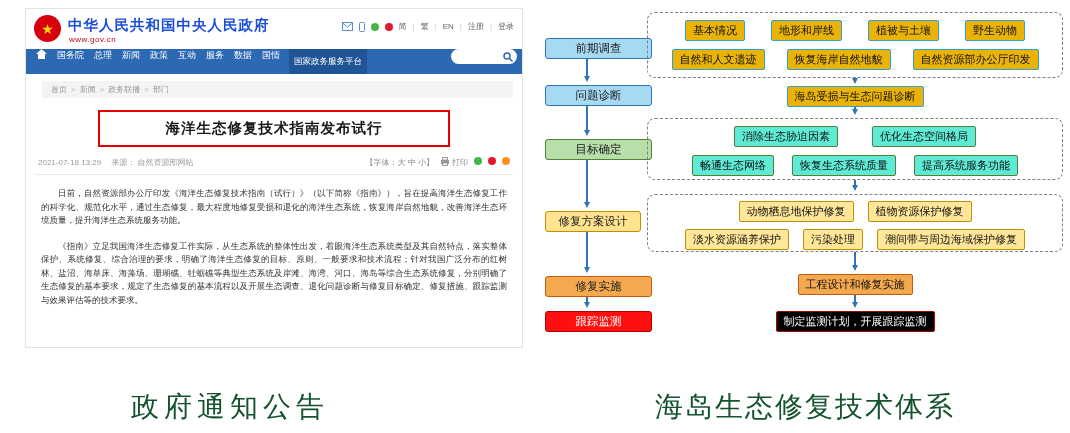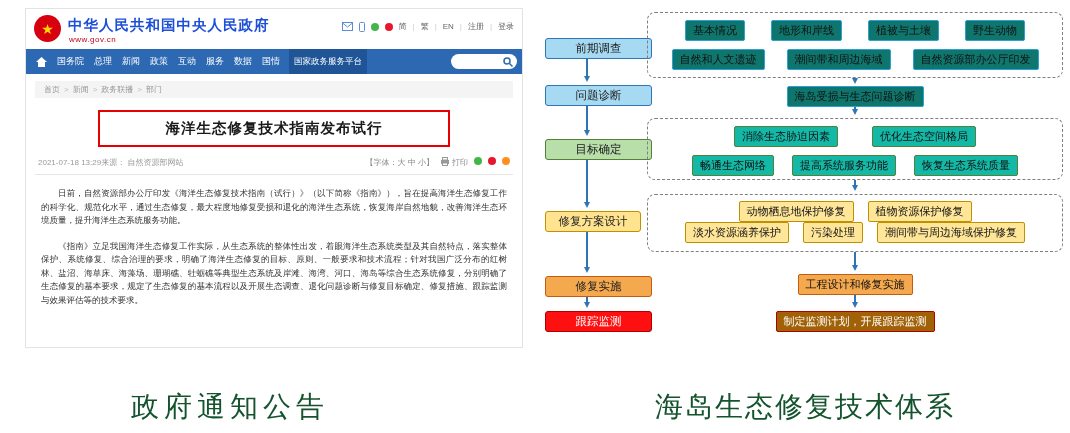--- a/index.html
+++ b/index.html
@@ -12,52 +12,52 @@
   .gov-header{position:relative;height:40px;background:#fff;}
   .emblem{position:absolute;left:8px;top:6px;width:27px;height:27px;border-radius:50%;background:#d6000f;color:#ffd700;display:flex;align-items:center;justify-content:center;font-size:14px;line-height:1;}
   .site-name{position:absolute;left:42px;top:7px;color:#1d4ed8;font-weight:bold;font-size:14.5px;letter-spacing:1px;white-space:nowrap;}
   .site-url{position:absolute;left:43px;top:26px;color:#c3001e;font-size:8px;letter-spacing:.5px;}
   .header-right{position:absolute;right:8px;top:12px;display:flex;align-items:center;gap:6px;font-size:8px;color:#666;}
   .hr-icon{display:inline-flex;align-items:center;}
   .dot{width:8px;height:8px;border-radius:50%;display:inline-block;}
   .dot.green{background:#44b549;} .dot.red{background:#e6162d;}
   .top-link{color:#666;cursor:pointer;white-space:nowrap;}
   .top-link:not(:last-child)::after{content:"|";margin-left:6px;color:#ccc;}
-  .gov-nav{position:absolute;top:40px;left:0;right:0;height:25px;background:#2d68b2;display:flex;align-items:center;padding:0 5px;box-sizing:border-box;}
+  .gov-nav{position:absolute;top:40px;left:0;right:0;height:25px;background:#2d68b2;display:flex;align-items:flex-start;padding:0 5px;box-sizing:border-box;}
   .nav-home{display:flex;align-items:center;padding:0 5px;}
   .nav-item{color:#fff;font-size:9px;padding:0 5px;white-space:nowrap;cursor:pointer;}
   .nav-platform{margin-left:4px;background:#1f5597;color:#fff;font-size:8.5px;padding:0 5px;height:25px;display:flex;align-items:center;white-space:nowrap;cursor:pointer;}
   .nav-search{margin-left:auto;background:#fff;border-radius:9px;width:66px;height:15px;display:flex;align-items:center;justify-content:flex-end;padding:0 4px;box-sizing:border-box;cursor:text;}
-  .breadcrumb{position:absolute;top:72px;left:9px;right:9px;height:17px;background:#f4f4f4;display:flex;align-items:center;padding:0 9px;font-size:8px;color:#999;gap:4px;}
+  .breadcrumb{position:absolute;top:72px;left:16px;right:9px;height:17px;background:#f4f4f4;display:flex;align-items:center;padding:0 9px;font-size:8px;color:#999;gap:4px;}
   .crumb{cursor:pointer;white-space:nowrap;}
   .crumb-sep{color:#bbb;}
   .article{position:absolute;top:89px;left:9px;right:9px;bottom:0;background:#fff;}
   .title-box{margin:12px auto 0;width:340px;border:2px solid #e60000;padding:7px 4px;text-align:center;font-size:14.5px;font-weight:bold;color:#1a1a1a;letter-spacing:1px;}
-  .meta-row{margin-top:10px;display:flex;align-items:center;font-size:8px;color:#9a9a9a;padding:0 3px;}
+  .meta-row{margin-top:10px;display:flex;align-items:center;font-size:8px;color:#9a9a9a;padding:0 3px;gap:10px;}
   .meta-right{margin-left:auto;display:flex;gap:6px;color:#8a8a8a;}
   .print-btn{display:inline-flex;align-items:center;gap:2px;cursor:pointer;color:#8a8a8a;}
   .divider{border-bottom:1px solid #e6e6e6;margin-top:6px;}
   .para{font-size:8.5px;color:#333;line-height:13.5px;text-indent:2em;text-align:justify;margin:12px 6px 0;}
   
   .flow-panel{position:absolute;left:545px;top:8px;width:520px;height:345px;}
   .stage{position:absolute;left:0;width:107px;height:21px;display:flex;align-items:center;justify-content:center;font-size:11.5px;border:1px solid;border-radius:3px;box-sizing:border-box;white-space:nowrap;}
   .st-blue{background:#a6d9f2;border-color:#2e75b6;}
   .st-green{background:#b8dfa9;border-color:#538135;}
   .st-yellow{background:#ffe38f;border-color:#bf9000;}
   .st-orange{background:#f5a94f;border-color:#c55a11;}
   .st-red{background:#fe1010;border-color:#b00000;color:#fff;}
   .dashed{position:absolute;left:102px;width:416px;border:1px dashed #7f7f7f;border-radius:8px;box-sizing:border-box;}
   .grow{display:flex;justify-content:center;align-items:center;}
   .crow{position:absolute;left:102px;width:416px;display:flex;justify-content:center;}
   .gbox{display:flex;align-items:center;justify-content:center;font-size:11px;line-height:1;padding:4px 7px;border:1px solid;border-radius:2px;white-space:nowrap;color:#111;box-sizing:border-box;}
-  .c-cyan{background:#0f766e;border-color:#2f9fd8;}
-  .c-green{background:#14b8a6;border-color:#538135;}
+  .c-cyan{background:#eab308;border-color:#2f9fd8;}
+  .c-green{background:#5eead4;border-color:#538135;}
   .c-yellow{background:#ffe699;border-color:#bf9000;}
   .c-orange{background:#f5a94f;border-color:#c55a11;}
-  .c-red{background:#a16207;border-color:#b00000;color:#fff;text-align:right;}
+  .c-red{background:#000000;border-color:#b00000;color:#fff;text-align:right;}
   .varrow{position:absolute;width:0;border-left:2px solid #2e75b6;}
   .varrow::after{content:"";position:absolute;bottom:-6px;left:-4px;width:0;height:0;border:3px solid transparent;border-top:6px solid #2e75b6;}
   
   .caption{position:absolute;top:388px;font-family:"DejaVu Serif","Liberation Serif",serif;font-size:28px;color:#14532d;text-align:center;white-space:nowrap;}
   .caption-left{left:80px;width:300px;letter-spacing:5px;}
   .caption-right{left:655px;width:300px;letter-spacing:2px;}
 </style>
 </head>
 <body>
 
@@ -167,53 +167,53 @@
 
   <div class="dashed" style="top:4px;height:66px">
     <div class="grow" style="gap:26px;margin-top:7px">
       <div class="gbox c-cyan">基本情况</div>
       <div class="gbox c-cyan">地形和岸线</div>
       <div class="gbox c-cyan">植被与土壤</div>
       <div class="gbox c-cyan">野生动物</div>
     </div>
     <div class="grow" style="gap:22px;margin-top:8px">
       <div class="gbox c-cyan">自然和人文遗迹</div>
-      <div class="gbox c-cyan">潮间带和周边海域</div>
+      <div class="gbox c-cyan">恢复海岸自然地貌</div>
       <div class="gbox c-cyan">自然资源部办公厅印发</div>
     </div>
   </div>
 
   <div class="varrow" style="left:309px;top:70px;height:3px"></div>
 
   <div class="crow" style="top:78px">
     <div class="gbox c-cyan">海岛受损与生态问题诊断</div>
   </div>
 
   <div class="varrow" style="left:309px;top:99px;height:5px"></div>
 
   <div class="dashed" style="top:110px;height:62px">
     <div class="grow" style="gap:34px;margin-top:7px">
       <div class="gbox c-green">消除生态胁迫因素</div>
       <div class="gbox c-green">优化生态空间格局</div>
     </div>
     <div class="grow" style="gap:18px;margin-top:8px">
       <div class="gbox c-green">畅通生态网络</div>
+      <div class="gbox c-green">恢复生态系统质量</div>
       <div class="gbox c-green">提高系统服务功能</div>
-      <div class="gbox c-green">恢复生态系统质量</div>
     </div>
   </div>
 
   <div class="varrow" style="left:309px;top:172px;height:8px"></div>
 
   <div class="dashed" style="top:186px;height:58px">
     <div class="grow" style="gap:14px;margin-top:6px">
       <div class="gbox c-yellow">动物栖息地保护修复</div>
       <div class="gbox c-yellow">植物资源保护修复</div>
     </div>
-    <div class="grow" style="gap:14px;">
+    <div class="grow" style="gap:14px;margin-top:7px">
       <div class="gbox c-yellow">淡水资源涵养保护</div>
       <div class="gbox c-yellow">污染处理</div>
       <div class="gbox c-yellow">潮间带与周边海域保护修复</div>
     </div>
   </div>
 
   <div class="varrow" style="left:309px;top:244px;height:16px"></div>
 
   <div class="crow" style="top:266px">
     <div class="gbox c-orange">工程设计和修复实施</div>

